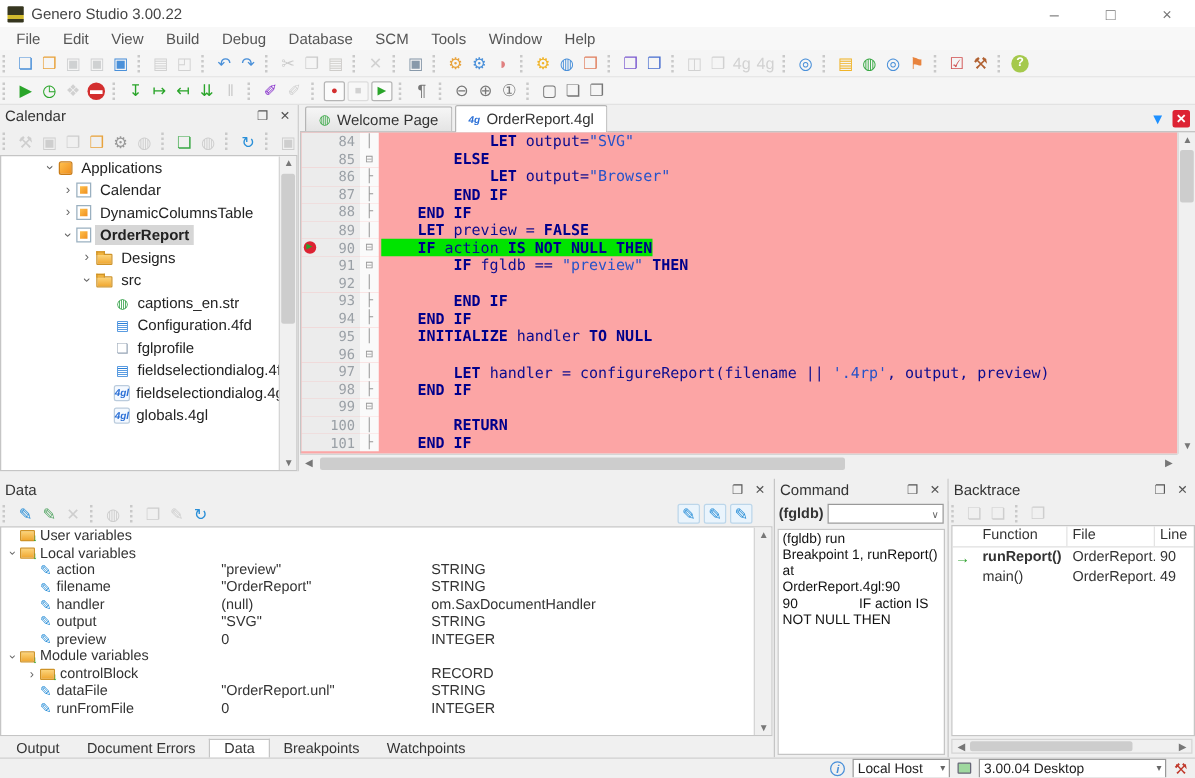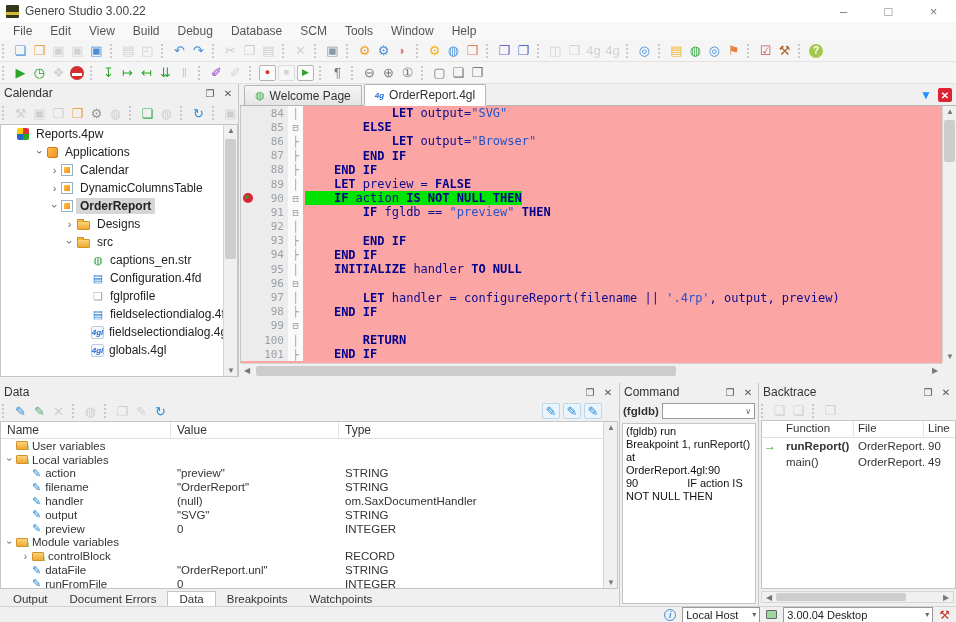--- a/index.html
+++ b/index.html
@@ -313,25 +313,20 @@
           <span class="icon dis" style="color: rgb(153, 153, 153);">▣</span>
           <span class="icon dis" style="color: rgb(153, 153, 153);">✔</span>
         </div>
       </div>
     <div id="ptree">
       <div class="vscroll">
         <span style="position:absolute;top:1px;left:3px">▲</span>
         <div class="vthumb" style="top:14px;height:120px"></div>
         <span style="position:absolute;bottom:1px;left:3px">▼</span>
       </div>
-    <div class="trow" style="padding-left: 2px;">
-          <span class="chev"></span>
-          <span class="ti ti-project"></span>
-          <span class="tlabel">Reports.4pw</span>
-        </div>
         <div class="trow" style="padding-left: 32px;">
           <span class="chev open">›</span>
           <span class="ti ti-group"></span>
           <span class="tlabel">Applications</span>
         </div>
         <div class="trow" style="padding-left: 47px;">
           <span class="chev">›</span>
           <span class="ti ti-app"></span>
           <span class="tlabel">Calendar</span>
         </div>
@@ -460,25 +455,20 @@
           <span class="icon dis" style="color: rgb(153, 153, 153);">◍</span>
         </div>
         <div class="tbgroup">
           <span class="grip"></span>
           <span class="icon dis" style="color: rgb(153, 153, 153);">❐</span>
           <span class="icon dis" style="color: rgb(153, 153, 153);">✎</span>
           <span class="icon" style="color: rgb(42, 143, 216);">↻</span>
         </div>
       </div>
     <div id="dtable">
-      <div class="dcolhdr" id="dcolhdr">
-          <div class="dcol">Name</div>
-          <div class="dcol">Value</div>
-          <div class="dcol">Type</div>
-        </div>
       <div id="drows">
           <div class="drow">
             <div class="dcell" style="padding-left: 2px;">
               <span class="dchev"></span>
               <span class="di-group"></span>
               <span>User variables</span>
             </div>
             <div class="dcell"></div>
             <div class="dcell"></div>
           </div>

